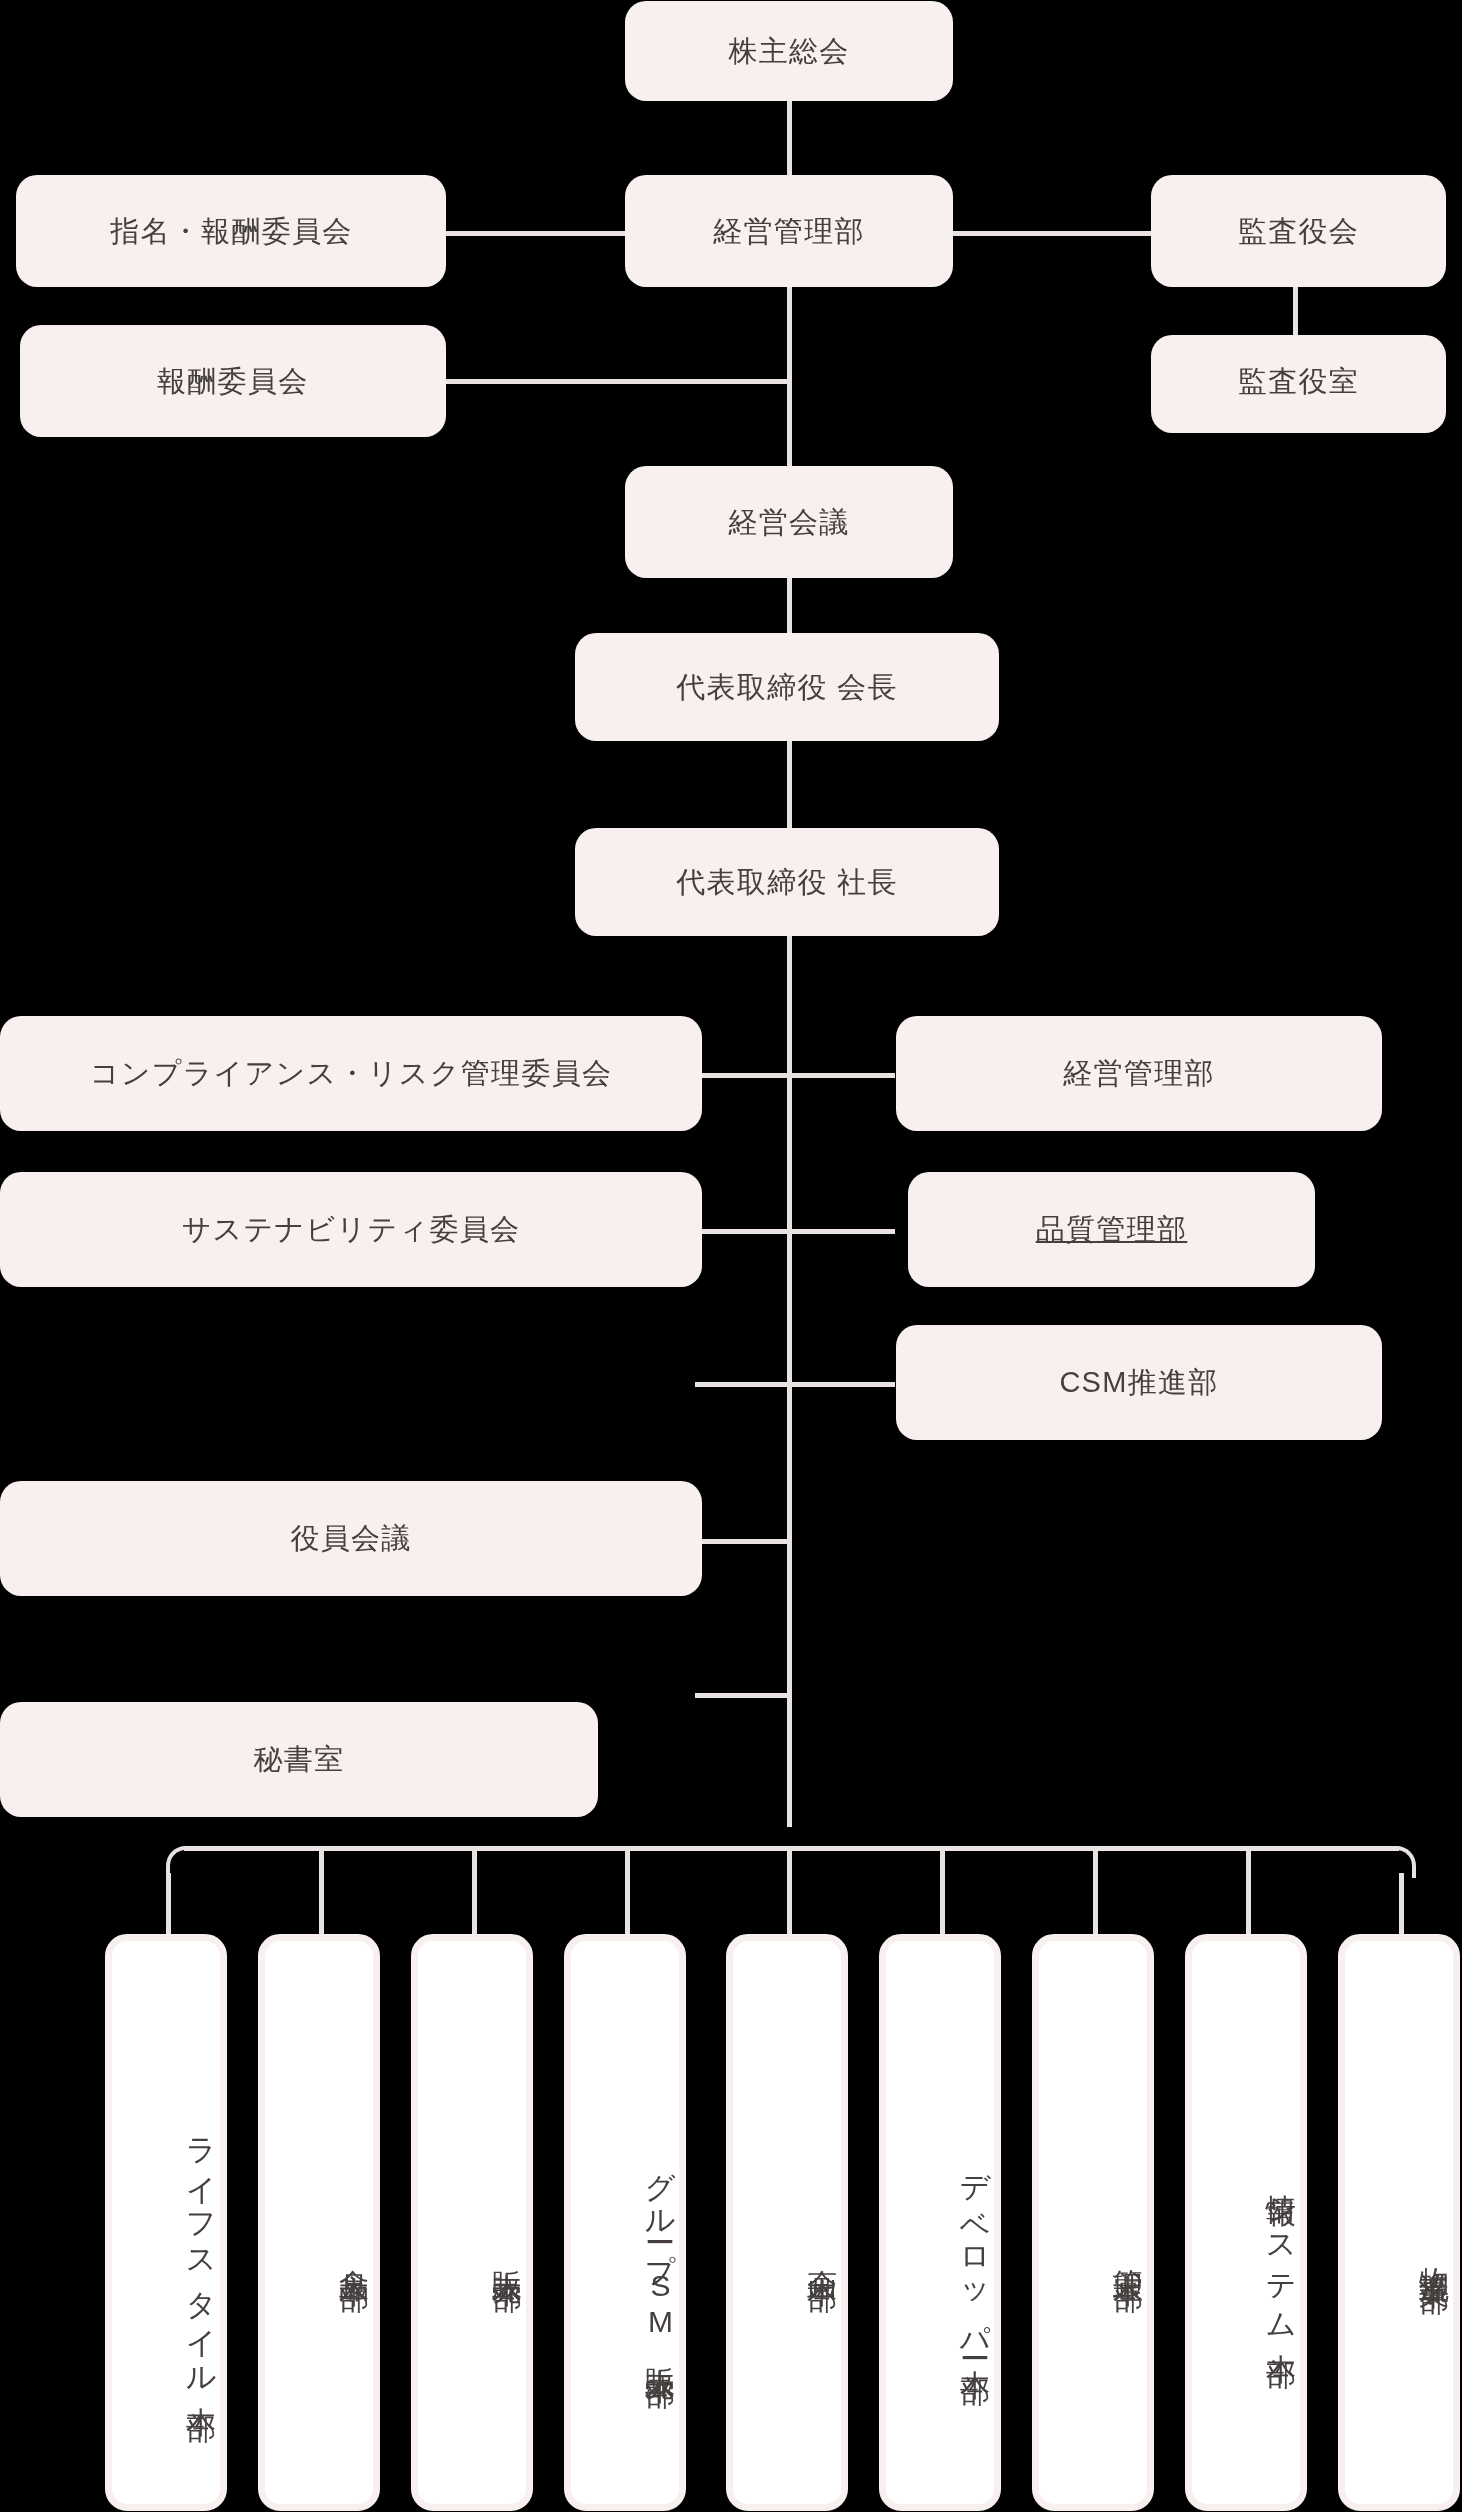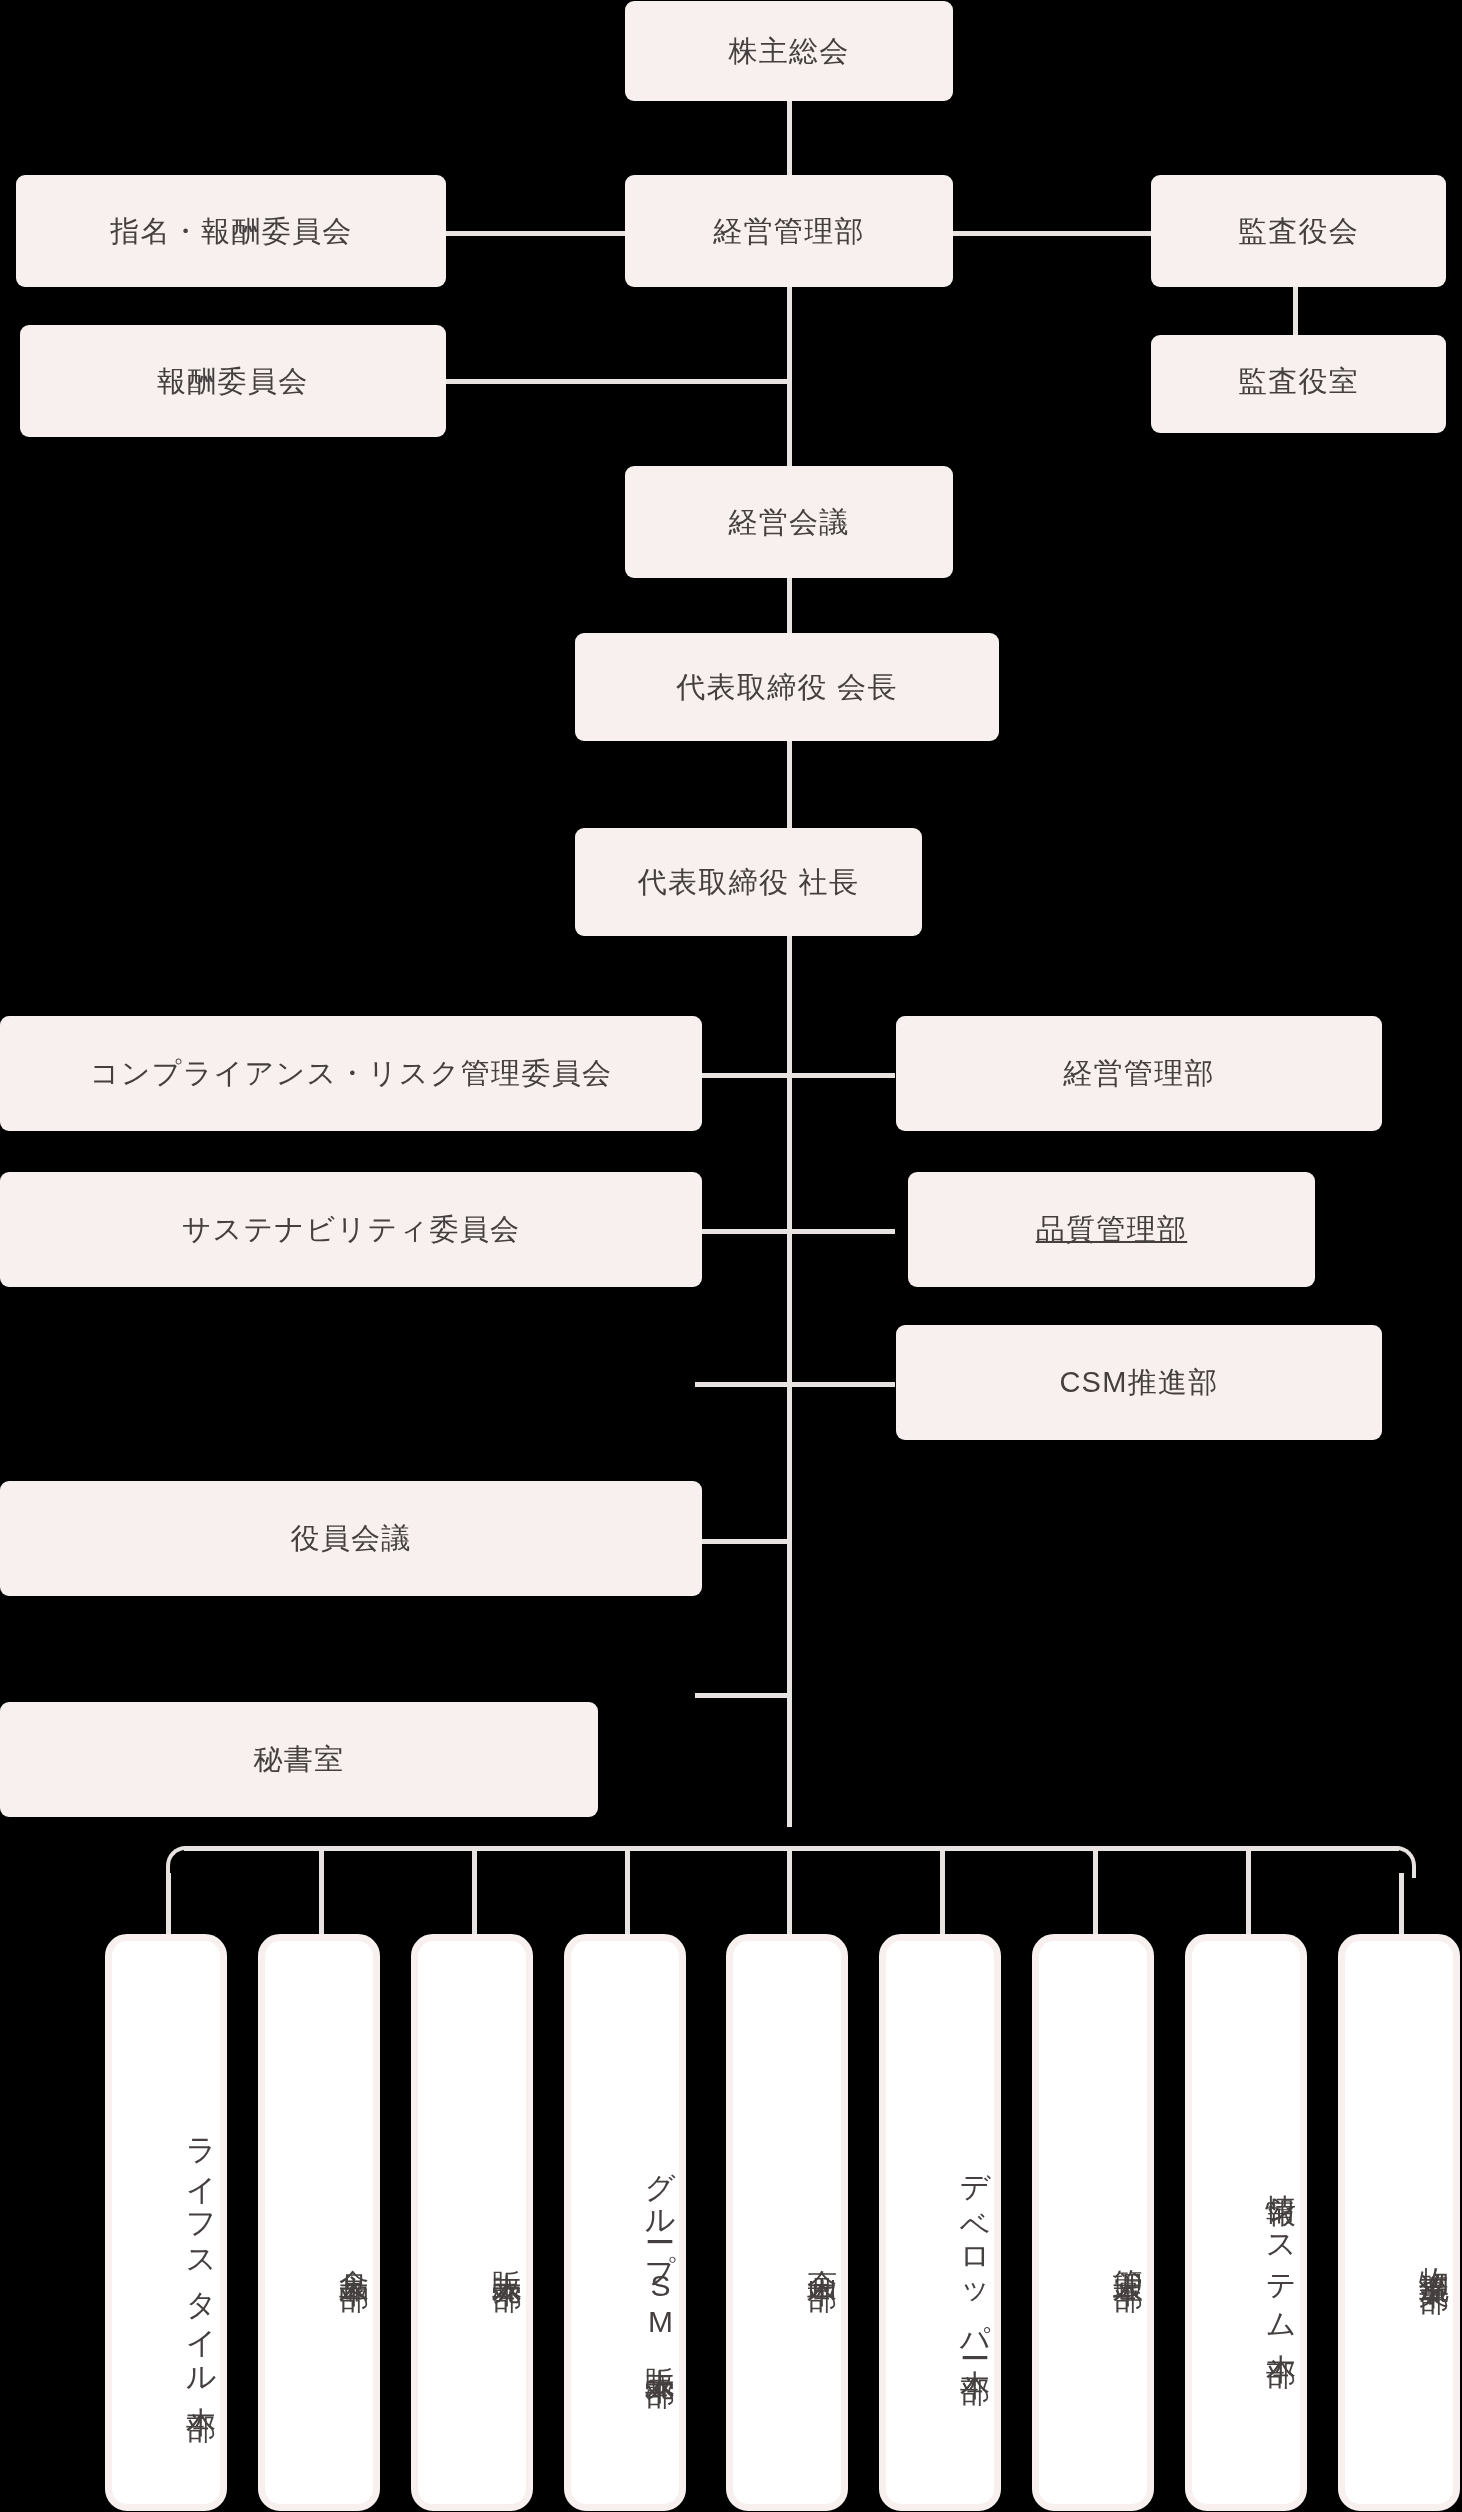--- a/index.html
+++ b/index.html
@@ -13,21 +13,21 @@
     height: 2512px;
     background: #000000;
     font-family: "Liberation Sans", "DejaVu Sans", sans-serif;
     overflow: hidden;
   }
   
   .node {
     position: absolute;
     box-sizing: border-box;
     background: #f7f0ef;
-    border-radius: 9px;
+    border-radius: 21px;
     color: #45403f;
     display: flex;
     align-items: center;
     justify-content: center;
     text-align: center;
     font-size: 29px;
     font-weight: 400;
     letter-spacing: 1.3px;
     line-height: 1.25;
     z-index: 5;
@@ -115,21 +115,21 @@
   <div class="node" style="left:1151px; top:175px; width:295px; height:112px;">監査役会</div>
 
   <div class="node" style="left:19.7px; top:325px; width:426px; height:112px;">報酬委員会</div>
 
   <div class="node" style="left:1151px; top:335px; width:295px; height:98px;font-family:Liberation Mono, monospace;">監査役室</div>
 
   <div class="node" style="left:625px; top:466px; width:328px; height:112px;">経営会議</div>
 
   <div class="node" style="left:575px; top:633px; width:424px; height:108px;">代表取締役 会長</div>
 
-  <div class="node" style="left:575px; top:828px; width:347px; height:108px;">代表取締役 社長</div>
+  <div class="node" style="left:575px; top:828px; width:424px; height:108px;">代表取締役 社長</div>
 
   <div class="node" style="left:0px; top:1016px; width:702px; height:115px;">コンプライアンス・リスク管理委員会</div>
   <div class="node" style="left:0px; top:1172px; width:702px; height:115px;">サステナビリティ委員会</div>
   <div class="node" style="left:0px; top:1481px; width:702px; height:115px;">役員会議</div>
   <div class="node" style="left:0px; top:1702px; width:598px; height:115px;">秘書室</div>
 
   <div class="node" style="left:896px; top:1016px; width:486px; height:115px;">経営管理部</div>
   <div class="node" style="left:908px; top:1172px; width:407px; height:115px;text-decoration:underline;">品質管理部</div>
   <div class="node" style="left:896px; top:1325px; width:486px; height:115px;">CSM推進部</div>
 

